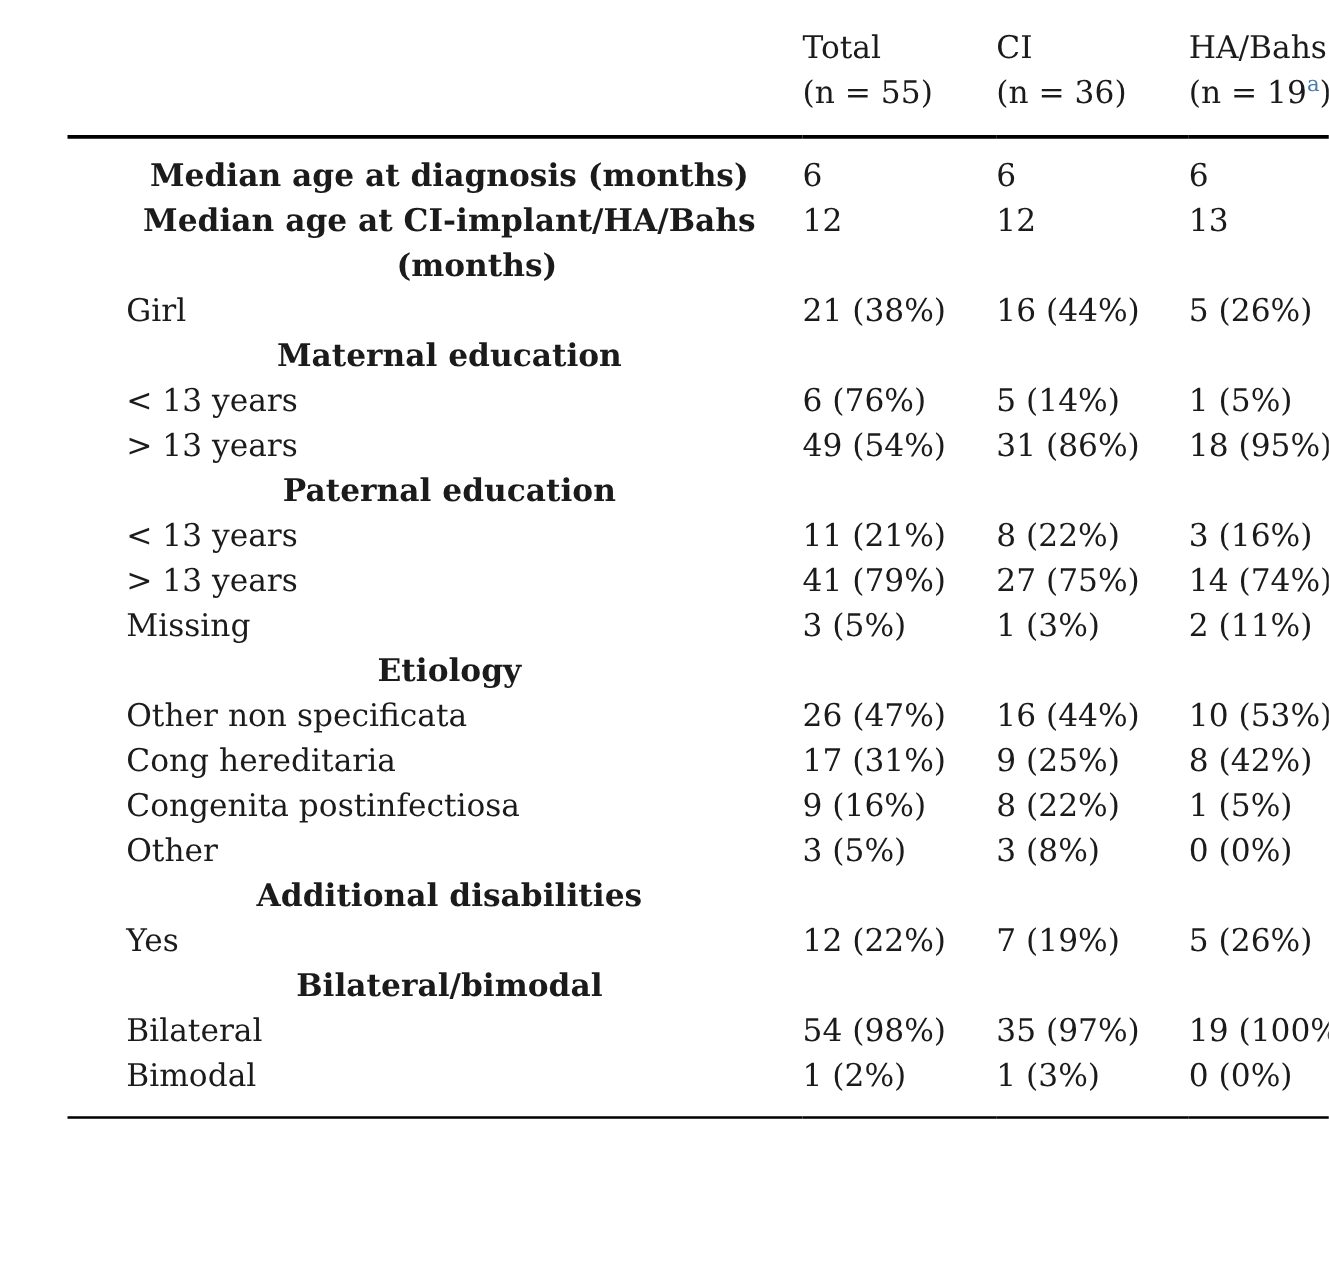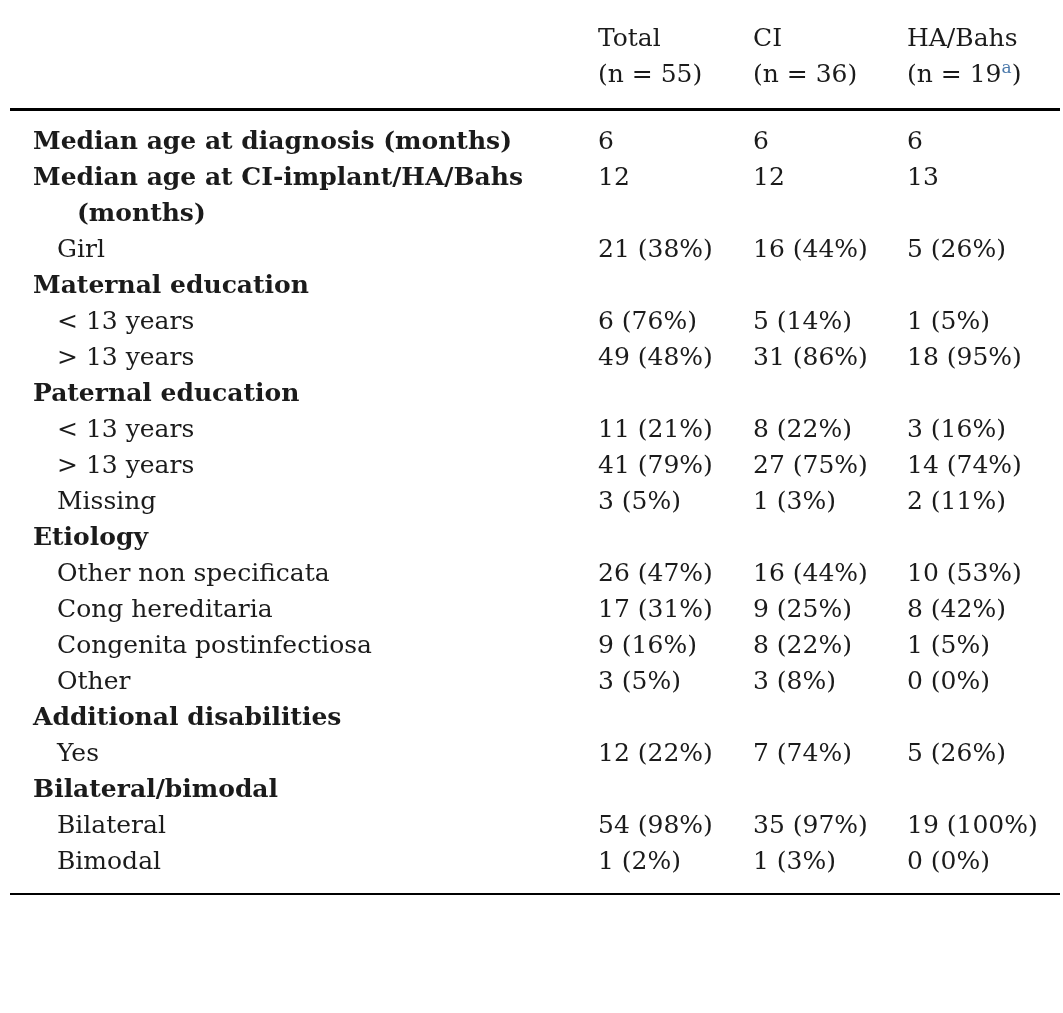--- a/index.html
+++ b/index.html
@@ -5,21 +5,21 @@
   * { box-sizing: border-box; }
   html, body { margin: 0; padding: 0; }
   body {
     width: 1063px;
     height: 1013px;
     background: #ffffff;
     font-family: "DejaVu Serif", "Liberation Serif", serif;
     color: #1b1b1b;
     overflow: hidden;
   }
-  .paper { padding: 12px 8px 0 10px; }
+  .paper { padding: 12px 8px 0 10px; margin-left: 44px; }
   table.demo {
     border-collapse: collapse;
     table-layout: fixed;
     width: 1050px;
     border-bottom: 2px solid #000;
   }
   col.c-label { width: 588px; }
   col.c-total { width: 155px; }
   col.c-ci    { width: 154px; }
   col.c-ha    { width: 153px; }
@@ -33,21 +33,21 @@
     border-bottom: 3px solid #000;
   }
   th.h-empty { padding-left: 23px; }
   td {
     font-size: 25px;
     line-height: 36px;
     vertical-align: top;
     padding: 0;
     text-align: left;
   }
-  td.lbl.t-b, td.lbl.t-s { font-weight: bold; padding-left: 23px; }
+  td.lbl.t-b, td.lbl.t-s { font-weight: bold; padding-left: 23px; text-align: center; }
   td.lbl.t-i { font-weight: normal; padding-left: 47px; }
   .cont { padding-left: 44px; font-weight: bold; }
   tbody tr:first-child td { padding-top: 12px; }
   tbody tr:last-child td { padding-bottom: 14px; }
   sup.fn {
     color: #4b79ab;
     font-size: 17px;
     line-height: 0;
     vertical-align: super;
   }
@@ -120,21 +120,21 @@
             <div>&lt; 13 years</div>
           </td>
           <td class="val">6 (76%)</td>
           <td class="val">5 (14%)</td>
           <td class="val">1 (5%)</td>
         </tr>
         <tr>
           <td class="lbl t-i">
             <div>&gt; 13 years</div>
           </td>
-          <td class="val">49 (48%)</td>
+          <td class="val">49 (54%)</td>
           <td class="val">31 (86%)</td>
           <td class="val">18 (95%)</td>
         </tr>
         <tr>
           <td class="lbl t-s">
             <div>Paternal education</div>
           </td>
           <td class="val"></td>
           <td class="val"></td>
           <td class="val"></td>
@@ -209,21 +209,21 @@
           </td>
           <td class="val"></td>
           <td class="val"></td>
           <td class="val"></td>
         </tr>
         <tr>
           <td class="lbl t-i">
             <div>Yes</div>
           </td>
           <td class="val">12 (22%)</td>
-          <td class="val">7 (74%)</td>
+          <td class="val">7 (19%)</td>
           <td class="val">5 (26%)</td>
         </tr>
         <tr>
           <td class="lbl t-s">
             <div>Bilateral/bimodal</div>
           </td>
           <td class="val"></td>
           <td class="val"></td>
           <td class="val"></td>
         </tr>

